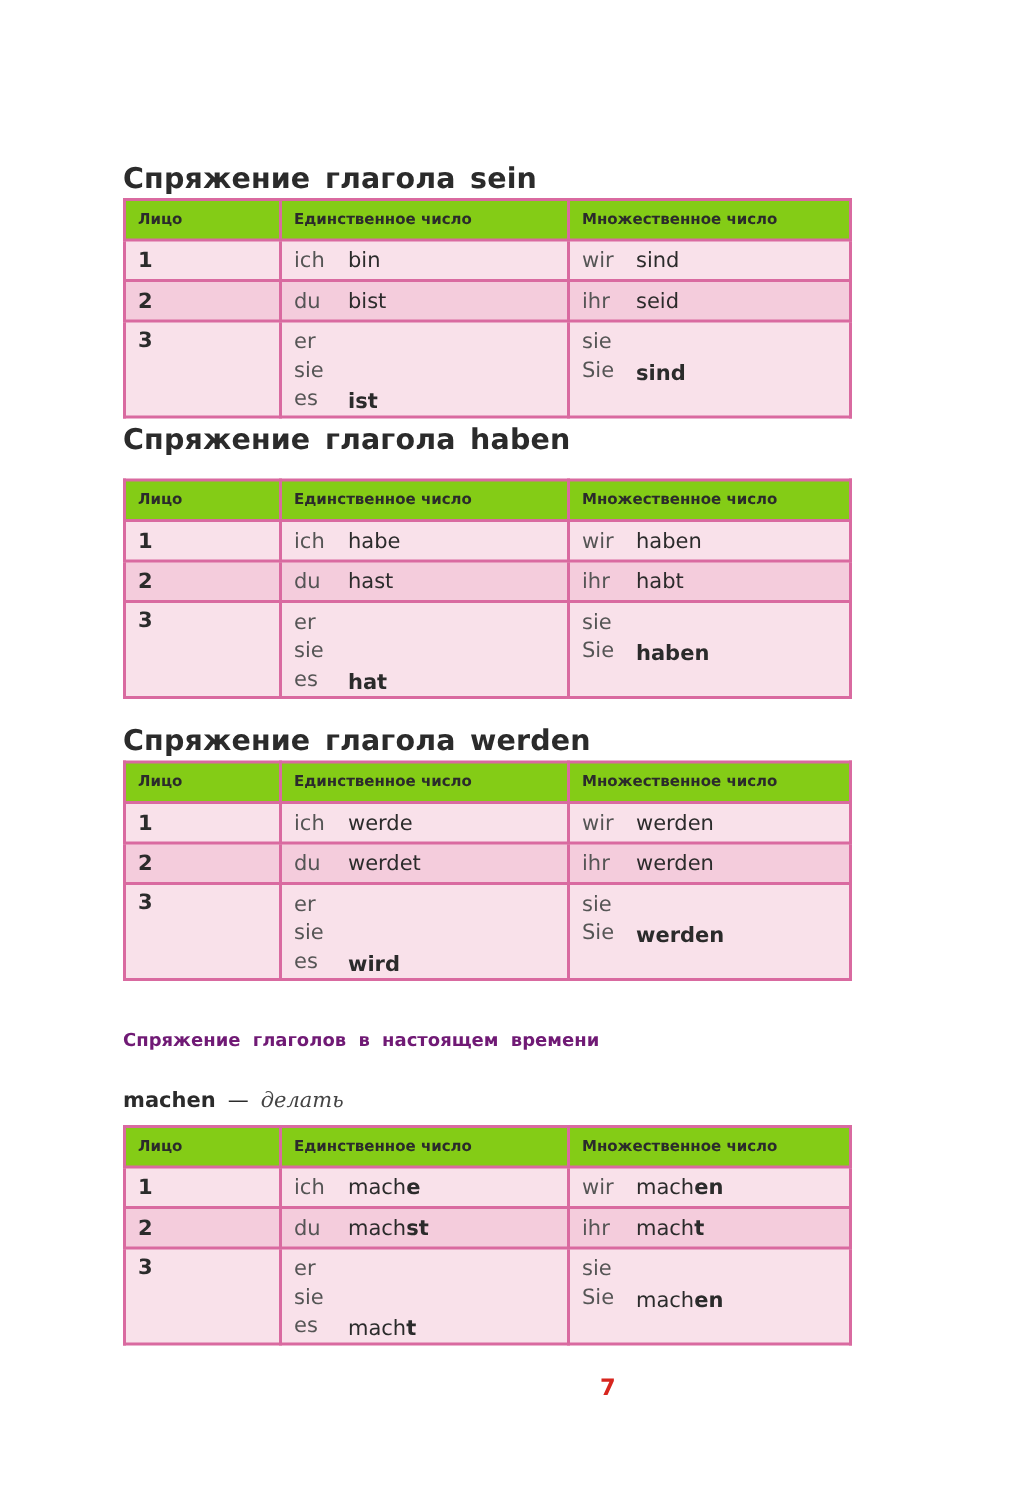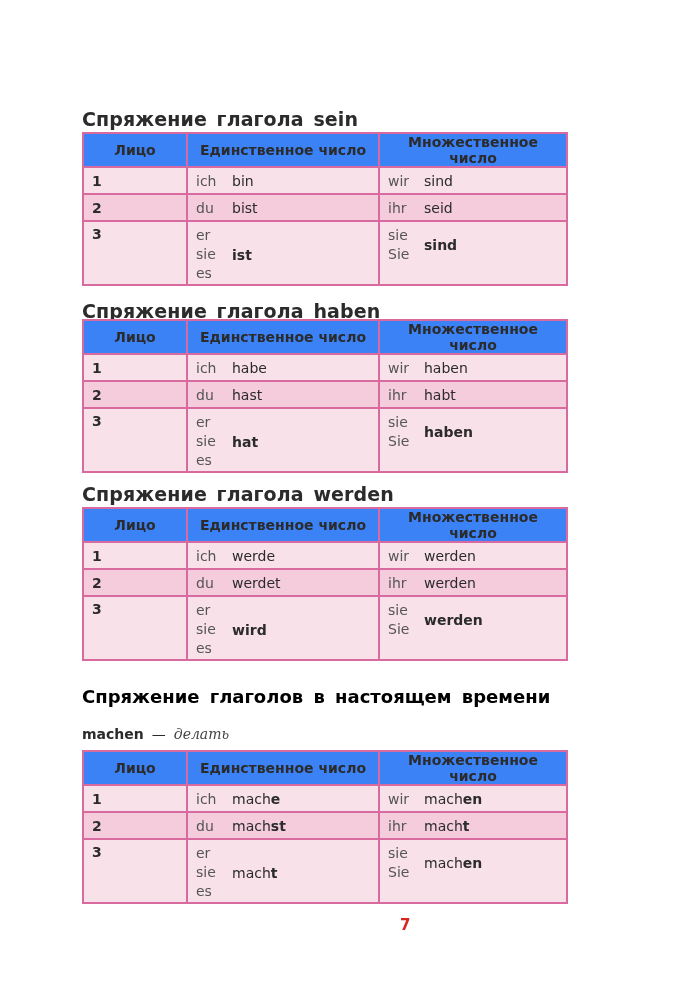--- a/index.html
+++ b/index.html
@@ -1,33 +1,33 @@
 <!DOCTYPE html>
 <html><head>
 <meta charset="utf-8">
 <style>
   html, body { margin: 0; padding: 0; background: #ffffff; }
   body { width: 682px; height: 1000px; position: relative; font-family: "DejaVu Sans", sans-serif; color: #2b2b2b; overflow: hidden; }
   .page { position: absolute; left: 82px; top: 0; width: 486px; }
   .table-title { position: absolute; left: 0; font-size: 19px; font-weight: bold; color: #2b2b2b; letter-spacing: 0.1px; word-spacing: 3px; }
   .conj-table { position: absolute; left: 0; width: 486px; border-collapse: collapse; font-size: 14px; }
   .conj-table td, .conj-table th { border: 2px solid #d96aa0; padding: 0 8px; text-align: left; vertical-align: middle; }
-  .conj-table th { background: #3b82f6; font-weight: bold; height: 25px; font-size: 14px; color: #2b2b2b; text-align: center; }
+  .conj-table th { background: #84cc16; font-weight: bold; height: 25px; font-size: 10px; color: #2b2b2b; }
   .conj-table tr.r1 td { background: #f9e1ea; height: 25px; }
   .conj-table tr.r2 td { background: #f4ccdc; height: 25px; }
   .conj-table tr.r3 td { background: #f9e1ea; height: 58px; vertical-align: top; padding-top: 4px; }
   .col-a { width: 86px; }
   .col-b { width: 174px; }
   .num { font-weight: bold; }
   .pron { color: #555; display: inline-block; width: 36px; }
   .verb { font-weight: normal; color: #2b2b2b; }
-  .cell3 { display: flex; align-items: center; }
+  .cell3 { display: flex; align-items: flex-end; }
   .pron-stack { display: flex; flex-direction: column; color: #555; width: 36px; line-height: 19px; }
   .verb3 { font-weight: bold; }
-  .section-title { position: absolute; left: 0; top: 686px; font-size: 18px; font-weight: bold; color: #000000; word-spacing: 4px; }
+  .section-title { position: absolute; left: 0; top: 686px; font-size: 12px; font-weight: bold; color: #701a75; word-spacing: 4px; }
   .verb-line { position: absolute; left: 0; top: 726px; font-size: 14px; }
   .verb-line .inf { font-weight: bold; }
   .verb-line .dash { margin: 0 8px; }
   .verb-line .tr { font-style: italic; font-family: "DejaVu Serif", serif; color: #444; }
   .end { font-weight: bold; }
   .page-number { position: absolute; left: 318px; top: 916px; font-size: 15px; font-weight: bold; color: #d7261e; }
 </style>
 </head>
 <body>
 
@@ -69,21 +69,21 @@
           <span>sie</span>
           <span>Sie</span>
         </div>
         <span class="verb3">sind</span>
       </div>
           </td>
     </tr>
   </tbody>
     </table>
 
-  <div class="table-title" style="top:300px">Спряжение глагола haben</div>
+  <div class="table-title" style="top:282px">Спряжение глагола haben</div>
   <table class="conj-table" style="top:319px">
     <tbody>
         <tr>
       <th class="col-a">Лицо</th>
       <th class="col-b">Единственное число</th>
       <th>Множественное число</th>
     </tr>
     <tr class="r1">
       <td class="num">1</td>
       <td><span class="pron">ich</span><span class="verb">habe</span></td>

